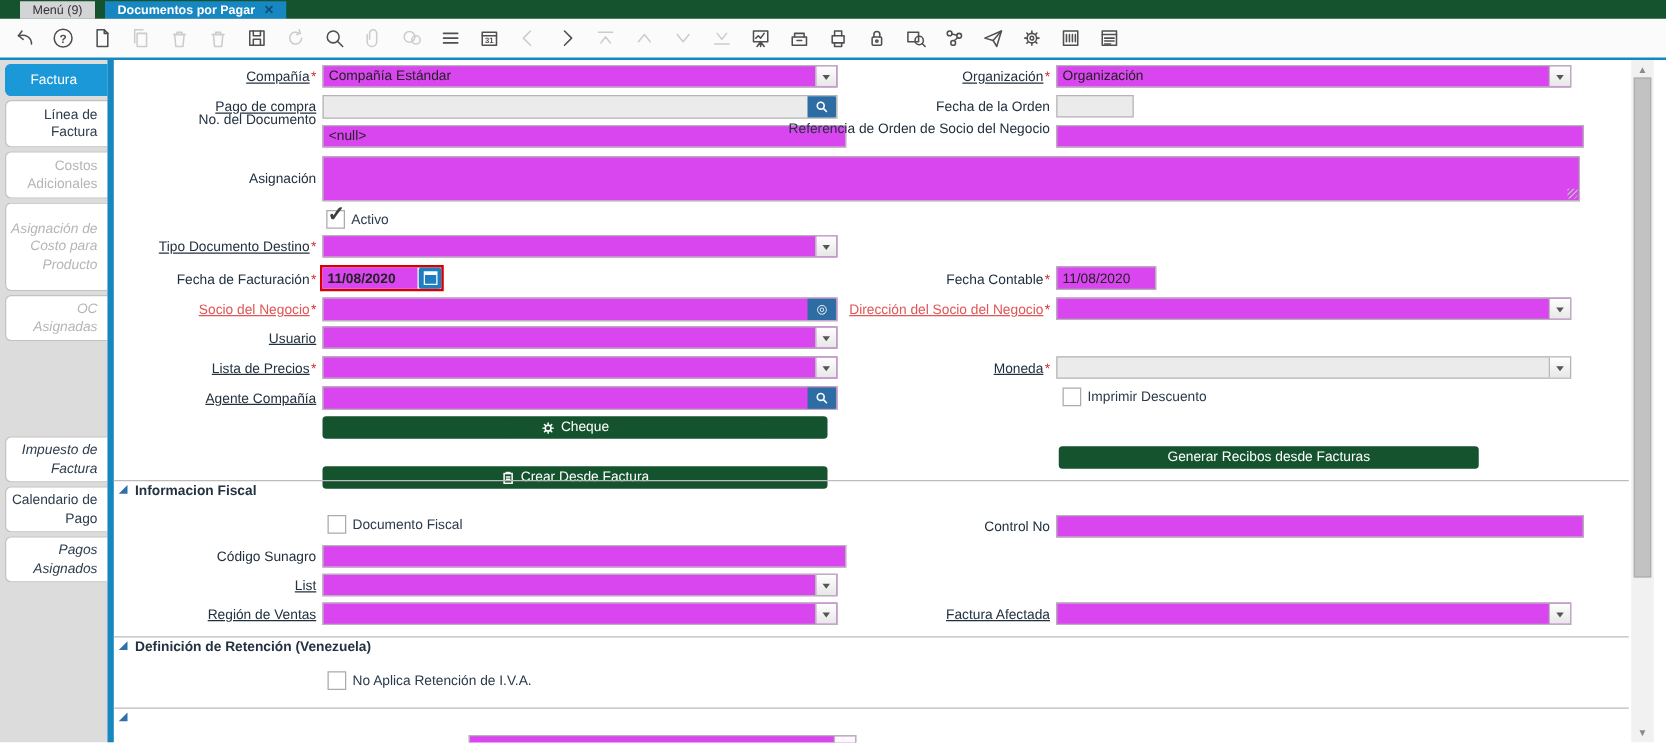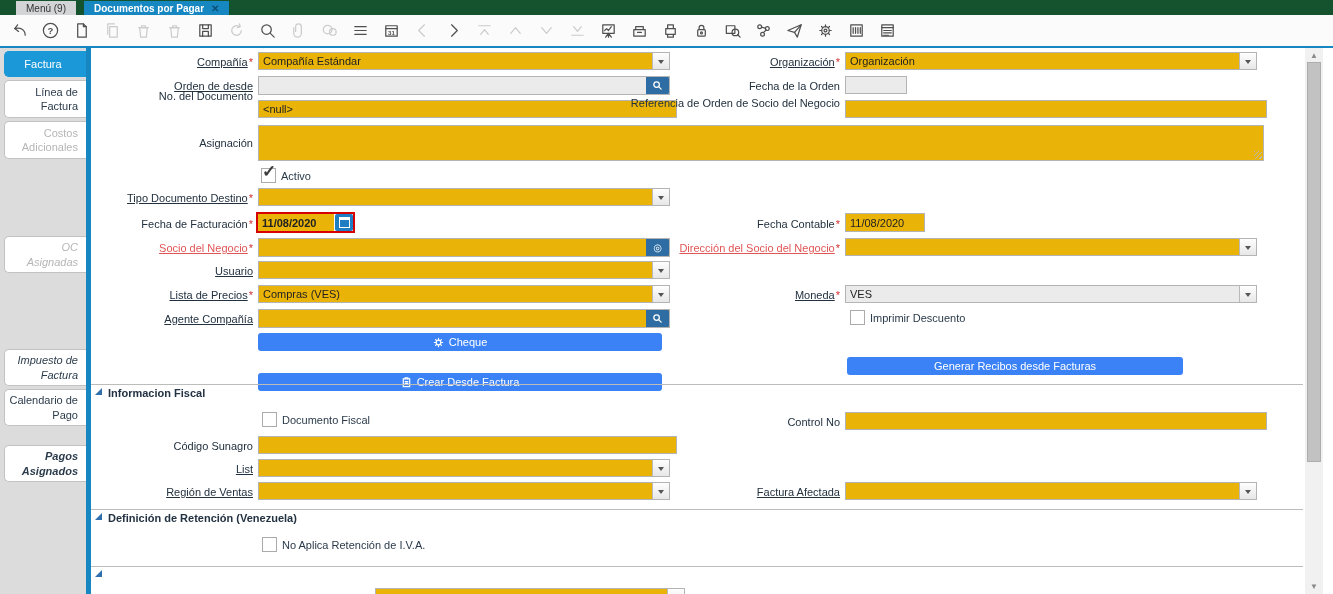--- a/index.html
+++ b/index.html
@@ -34,21 +34,21 @@
         padding:2px 8px 2px 3px;font-size:11px;color:#2c3c4c;line-height:1.3;}
   .stab.active{background:#1b98d8;border-color:#1b98d8;color:#fff;justify-content:center;text-align:center;}
   .stab.off{color:#b5b5b5;}
   .stab.it{font-style:italic;}
 
   
   .lbl{position:absolute;text-align:right;color:#22313f;line-height:1.3;}
   .u{text-decoration:underline;}
   .req{color:#d03030;margin-left:1px;}
   .redlbl{color:#e05555;}
-  .fld{position:absolute;height:16px;border:1px solid #b4b4b4;background:#eab308;
+  .fld{position:absolute;height:16px;border:1px solid #b4b4b4;background:#d946ef;
        display:flex;align-items:center;padding:0 4px;box-sizing:content-box;color:#222;
        overflow:hidden;white-space:nowrap;}
   .fld.dis{background:#ebebeb;}
   .fval{flex:1;overflow:hidden;white-space:nowrap;}
   .cbtn{position:absolute;right:0;top:0;bottom:0;width:16px;border-left:1px solid #b9b9b9;
         background:linear-gradient(#fefefe,#e7e7e7);display:flex;align-items:center;justify-content:center;}
   .caret{width:0;height:0;border:3.5px solid transparent;border-top:4.5px solid #555;margin-top:4px;}
   .sbtn{position:absolute;right:0;top:-1px;bottom:-1px;width:23px;background:#2e6da4;
         border-radius:0 3px 3px 0;color:#fff;display:flex;align-items:center;justify-content:center;}
   .sbtn svg{width:11px;height:11px;}
@@ -57,21 +57,21 @@
   .datewrap{position:absolute;display:flex;align-items:stretch;}
   .datebtn{width:18px;background:#1f7ec2;border-radius:2px;margin-left:1px;
            display:flex;align-items:center;justify-content:center;}
   .datebtn.light{background:#8cb8dd;}
   .calglyph{width:9px;height:7px;border:1px solid #fff;border-top:3px solid #fff;}
   .redbox{position:absolute;border:2px solid #d60000;display:flex;align-items:stretch;padding:0;}
   .redbox .fld{position:static;}
   .chkrow{position:absolute;display:flex;align-items:center;gap:5px;}
   .chk{width:13px;height:13px;border:1px solid #ababab;background:#fff;position:relative;flex:none;}
   .chk .mark{position:absolute;left:0px;top:-8px;font-size:17px;font-weight:bold;color:#3d3d3d;}
-  .bbtn{position:absolute;background:#3b82f6;border-radius:3px;color:#fff;
+  .bbtn{position:absolute;background:#14532d;border-radius:3px;color:#fff;
         display:flex;align-items:center;justify-content:center;gap:5px;height:18px;}
   .bbtn svg{width:11px;height:11px;}
   .bbtn svg path,.bbtn svg rect,.bbtn svg circle{fill:none;stroke:#fff;stroke-width:1.3;stroke-linecap:round;}
   .sline{position:absolute;height:1px;background:#bcbcbc;left:91px;width:1212px;}
   .stri{position:absolute;width:0;height:0;border-right:7px solid #2f6fad;border-top:7px solid transparent;}
   .stxt{position:absolute;font-weight:bold;color:#233242;}
   .resize{position:absolute;right:1px;bottom:1px;width:8px;height:8px;
           background:repeating-linear-gradient(135deg,#b9b9b9 0 1px,transparent 1px 3px);}
 
   
@@ -274,30 +274,33 @@
 <div id="sidebar">
   <div class="stab active" style="top:3px;height:26px;">
       <span>Factura</span>
     </div>
   <div class="stab" style="top:32px;height:38px;">
       <span>Línea de Factura</span>
     </div>
   <div class="stab off" style="top:73px;height:38px;">
       <span>Costos Adicionales</span>
     </div>
+  <div class="stab off it" style="top:114px;height:71px;">
+      <span>Asignación de Costo para Producto</span>
+    </div>
   <div class="stab off it" style="top:188px;height:37px;padding-left:40px;">
       <span>OC Asignadas</span>
     </div>
   <div class="stab it" style="top:301px;height:37px;">
       <span>Impuesto de Factura</span>
     </div>
   <div class="stab" style="top:341px;height:37px;">
       <span>Calendario de Pago</span>
     </div>
-  <div class="stab it" style="top:397px;height:37px;font-weight:bold;">
+  <div class="stab it" style="top:381px;height:37px;">
       <span>Pagos Asignados</span>
     </div>
   <div class="strip"></div>
 </div>
 
 <div class="lbl" style="left:60px;top:55px;width:193px;"><span class="u">Compañía</span><span class="req">*</span></div>
 <div class="fld" style="left:258px;top:52px;width:402px;">
     <span class="fval">Compañía Estándar</span>
     <span class="cbtn">
       <span class="caret"></span>
@@ -305,21 +308,21 @@
   </div>
 
 <div class="lbl" style="left:610px;top:55px;width:230px;"><span class="u">Organización</span><span class="req">*</span></div>
 <div class="fld" style="left:845px;top:52px;width:402px;">
     <span class="fval">Organización</span>
     <span class="cbtn">
       <span class="caret"></span>
     </span>
   </div>
 
-<div class="lbl" style="left:60px;top:79px;width:193px;"><span class="u">Orden de desde</span></div>
+<div class="lbl" style="left:60px;top:79px;width:193px;"><span class="u">Pago de compra</span></div>
 <div class="fld dis" style="left:258px;top:76px;width:402px;height:17px;">
     <span class="fval"></span>
     <span class="sbtn">
       <svg viewBox="0 0 12 12">
         <circle cx="5" cy="5" r="3"></circle>
         <path d="M7.5 7.5 10 10"></path>
       </svg>
     </span>
   </div>
 
@@ -402,29 +405,27 @@
 <div class="lbl" style="left:60px;top:264px;width:193px;"><span class="u">Usuario</span></div>
 <div class="fld" style="left:258px;top:261px;width:402px;">
     <span class="fval"></span>
     <span class="cbtn">
       <span class="caret"></span>
     </span>
   </div>
 
 <div class="lbl" style="left:60px;top:288px;width:193px;"><span class="u">Lista de Precios</span><span class="req">*</span></div>
 <div class="fld" style="left:258px;top:285px;width:402px;">
-    <span class="fval">Compras (VES)</span>
     <span class="cbtn">
       <span class="caret"></span>
     </span>
   </div>
 
 <div class="lbl" style="left:610px;top:288px;width:230px;"><span class="u">Moneda</span><span class="req">*</span></div>
 <div class="fld dis" style="left:845px;top:285px;width:402px;">
-    <span class="fval">VES</span>
     <span class="cbtn">
       <span class="caret"></span>
     </span>
   </div>
 
 <div class="lbl" style="left:60px;top:312px;width:193px;"><span class="u">Agente Compañía</span></div>
 <div class="fld" style="left:258px;top:309px;width:402px;height:17px;">
     <span class="fval"></span>
     <span class="sbtn">
       <svg viewBox="0 0 12 12">

